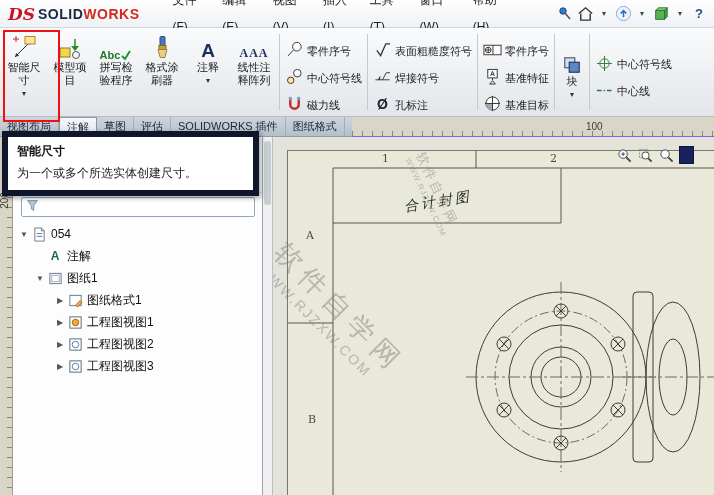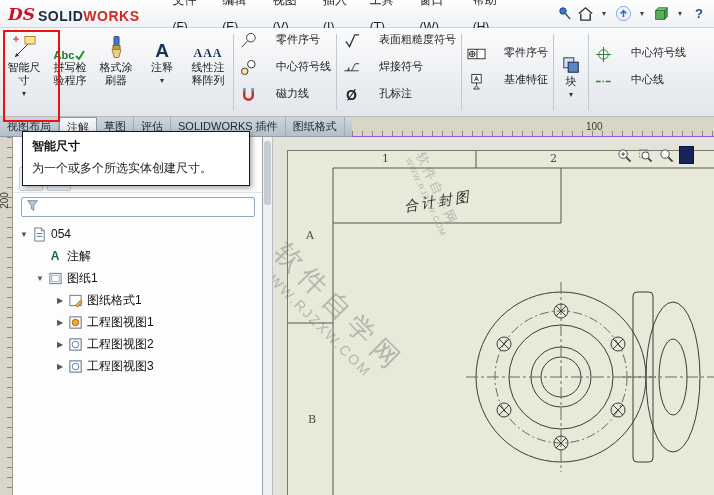--- a/index.html
+++ b/index.html
@@ -3,21 +3,21 @@
 <meta charset="utf-8">
 <style>
   * { margin:0; padding:0; box-sizing:border-box; font-family:"Liberation Sans","DejaVu Sans",sans-serif; }
   html,body { width:714px; height:495px; }
   body { position:relative; overflow:hidden; background:#fff; font-size:12px; color:#222; }
 
   
   .menubar { position:absolute; left:0; top:0; width:714px; height:28px;
     background:linear-gradient(#ffffff,#eef1f5); border-bottom:1px solid #d2d6da;
     display:flex; align-items:center; }
-  .logo { display:flex; align-items:flex-end; padding:0 10px 0 8px; white-space:nowrap; }
+  .logo { display:flex; align-items:center; padding:0 10px 0 8px; white-space:nowrap; }
   .logo-ds { color:#cc1122; font-family:"DejaVu Serif",serif; font-style:italic; font-weight:bold; font-size:17px; margin-right:3px; }
   .logo-solid { color:#18283f; font-weight:bold; font-size:14px; letter-spacing:.5px; }
   .logo-works { color:#d22b1f; font-weight:bold; font-size:14px; letter-spacing:.5px; }
   .menus { display:flex; margin-left:14px; }
   .menu-item { padding:0 9px; line-height:27px; font-size:12px; color:#1c1c1c; cursor:default; }
   .pin-wrap { margin-left:42px; width:20px; height:20px; display:flex; align-items:center; justify-content:center; }
   .mb-icons { margin-left:auto; display:flex; align-items:center; gap:3px; padding-right:4px; }
   .mb-btn { width:22px; height:22px; display:flex; align-items:center; justify-content:center; border-radius:2px; }
   .mb-dd { font-size:8px; color:#444; width:10px; text-align:center; }
   .mb-help { font-weight:bold; color:#1d4f8a; font-size:13px; }
@@ -26,21 +26,21 @@
   .ribbon { position:absolute; left:0; top:28px; width:714px; height:89px;
     background:linear-gradient(#fafbfc,#e2e6ea); border-bottom:1px solid #b7bdc3;
     display:flex; align-items:stretch; overflow:hidden; padding:2px 1px; }
   .big-btn { display:flex; flex-direction:column; align-items:center; justify-content:flex-start;
     padding:3px 4px 1px; min-width:46px; border-radius:2px; cursor:default; }
   .bicon { height:28px; display:flex; align-items:flex-end; justify-content:center; }
   .blbl { font-size:11px; line-height:13px; text-align:center; white-space:nowrap; color:#1a1a1a; }
   .dd { font-size:8px; color:#333; line-height:9px; margin-top:2px; }
   .sep { width:1px; background:#c3c9cf; margin:4px 2px; }
   .sgrid-col { display:flex; flex-direction:column; justify-content:center; }
-  .sbtn { display:flex; align-items:flex-start; gap:18px; height:27px; padding:0 3px; border-radius:2px; cursor:default; white-space:nowrap; }
+  .sbtn { display:flex; align-items:flex-end; gap:3px; height:27px; padding:0 3px; border-radius:2px; cursor:default; white-space:nowrap; }
   .sicon { width:19px; height:18px; display:flex; align-items:center; justify-content:center; flex:0 0 19px; }
   .slbl { font-size:11px; color:#1a1a1a; }
   .spell-txt { font-size:11px; font-weight:bold; color:#1a7a2a; }
   .note-txt { font-size:19px; font-weight:bold; color:#16325c; line-height:20px; }
   .linear-txt { font-size:12px; font-weight:bold; color:#16325c; letter-spacing:1px;font-family:Liberation Serif, serif; }
   .hole-txt { font-size:14px; font-weight:bold; color:#223; }
 
   
   .tabrow { position:absolute; left:0; top:117px; width:352px; height:20px;
     background:linear-gradient(#cdd5dc,#b4bfc9); border-bottom:1px solid #929ca6;
@@ -100,23 +100,23 @@
   .t-arrow { width:10px; font-size:8px; color:#555; text-align:center; flex:0 0 10px; }
   .t-icon { width:16px; height:16px; display:flex; align-items:center; justify-content:center; margin:0 4px 0 2px; flex:0 0 16px; }
   .t-letter { font-weight:bold; font-size:12px; color:#1a6a3a; }
   .ind0 { padding-left:6px; } .ind1 { padding-left:22px; } .ind2 { padding-left:42px; }
 
   .fm-scroll { position:absolute; left:263px; top:0; width:10px; height:358px;
     background:#eef0f2; border-right:1px solid #b8bfc5; z-index:10; }
   .fm-thumb { position:absolute; left:1px; top:4px; width:7px; height:64px; background:#c7cdd3; border-radius:3px; }
 
   
-  .tooltip { position:absolute; left:2px; top:131px; width:228px; z-index:60;
-    background:#ffffff; border:1px solid #0f172a; box-shadow:2px 2px 5px rgba(0,0,0,.35);
-    padding:6px 9px 8px;margin-left:20px; }
+  .tooltip { position:absolute; left:2px; top:131px; width:257px; z-index:60;
+    background:#ffffff; border:6px solid #0f172a; box-shadow:2px 2px 5px rgba(0,0,0,.35);
+    padding:6px 9px 8px; }
   .tooltip-title { font-weight:bold; font-size:12px; color:#111; }
   .tooltip-body { font-size:12px; color:#222; margin-top:5px; }
   .redbox { position:absolute; left:3px; top:30px; width:57px; height:92px;
     border:2px solid #f01010; z-index:70; pointer-events:none; }
 </style>
 </head>
 <body>
 
 <div class="menubar">
   <div class="logo">
@@ -176,20 +176,31 @@
           <path d="M20 6l-4 1.2L18.8 10z" fill="#333"></path>
           <rect x="14" y="1.5" width="10" height="7.5" fill="#ffe49c" stroke="#b08820"></rect>
           <line x1="2" y1="4" x2="8" y2="4" stroke="#c22"></line>
           <line x1="5" y1="1" x2="5" y2="7" stroke="#c22"></line>
         </svg>
     </span>
     <span class="blbl"><span>智能尺</span><br><span>寸</span></span>
     <span class="dd">▾</span>
   </div>
 
+  <div class="big-btn">
+    <span class="bicon">
+      <svg width="26" height="26" viewBox="0 0 26 26">
+          <rect x="3" y="13" width="10" height="9" fill="#f3d64c" stroke="#8a7a1a"></rect>
+          <line x1="18" y1="4" x2="18" y2="12" stroke="#2a8a2a" stroke-width="1.5"></line>
+          <path d="M18 16l-4-5h8z" fill="#2a8a2a"></path>
+          <circle cx="19" cy="20" r="3.5" fill="none" stroke="#555"></circle>
+        </svg>
+    </span>
+    <span class="blbl"><span>模型项</span><br><span>目</span></span>
+  </div>
 
   <div class="big-btn">
     <span class="bicon">
       <span class="spell-txt">Abc</span>
       <svg width="12" height="12" viewBox="0 0 12 12">
           <polyline points="2,7 5,10 10,2" fill="none" stroke="#1a9a2a" stroke-width="2"></polyline>
         </svg>
     </span>
     <span class="blbl"><span>拼写检</span><br><span>验程序</span></span>
   </div>
@@ -301,20 +312,31 @@
     <div class="sbtn">
       <span class="sicon">
         <svg width="17" height="17" viewBox="0 0 18 18">
             <rect x="4" y="1.5" width="10" height="9" fill="#fff" stroke="#333"></rect>
             <path d="M7 8.5l2-5 2 5M7.9 6.8h2.2" stroke="#333" fill="none"></path>
             <line x1="9" y1="10.5" x2="9" y2="13" stroke="#333"></line>
             <path d="M6 17h6l-3-3.5z" fill="none" stroke="#333"></path>
           </svg>
       </span>
       <span class="slbl">基准特征</span>
+    </div>
+    <div class="sbtn">
+      <span class="sicon">
+        <svg width="17" height="17" viewBox="0 0 18 18">
+            <circle cx="9" cy="9" r="7" fill="#fff" stroke="#333"></circle>
+            <path d="M9 9v7A7 7 0 0 1 2 9z" fill="#9aa8b8"></path>
+            <line x1="1" y1="9" x2="17" y2="9" stroke="#333"></line>
+            <line x1="9" y1="1" x2="9" y2="17" stroke="#333"></line>
+          </svg>
+      </span>
+      <span class="slbl">基准目标</span>
     </div>
   </div>
 
   <div class="sep"></div>
 
   <div class="big-btn" style="justify-content:center;min-width:30px;">
     <span class="bicon">
       <svg width="20" height="20" viewBox="0 0 18 18">
           <rect x="2.5" y="2.5" width="9" height="9" fill="#cfe0f4" stroke="#445577"></rect>
           <rect x="6.5" y="6.5" width="9" height="9" fill="#5b87c5" stroke="#223355"></rect>

